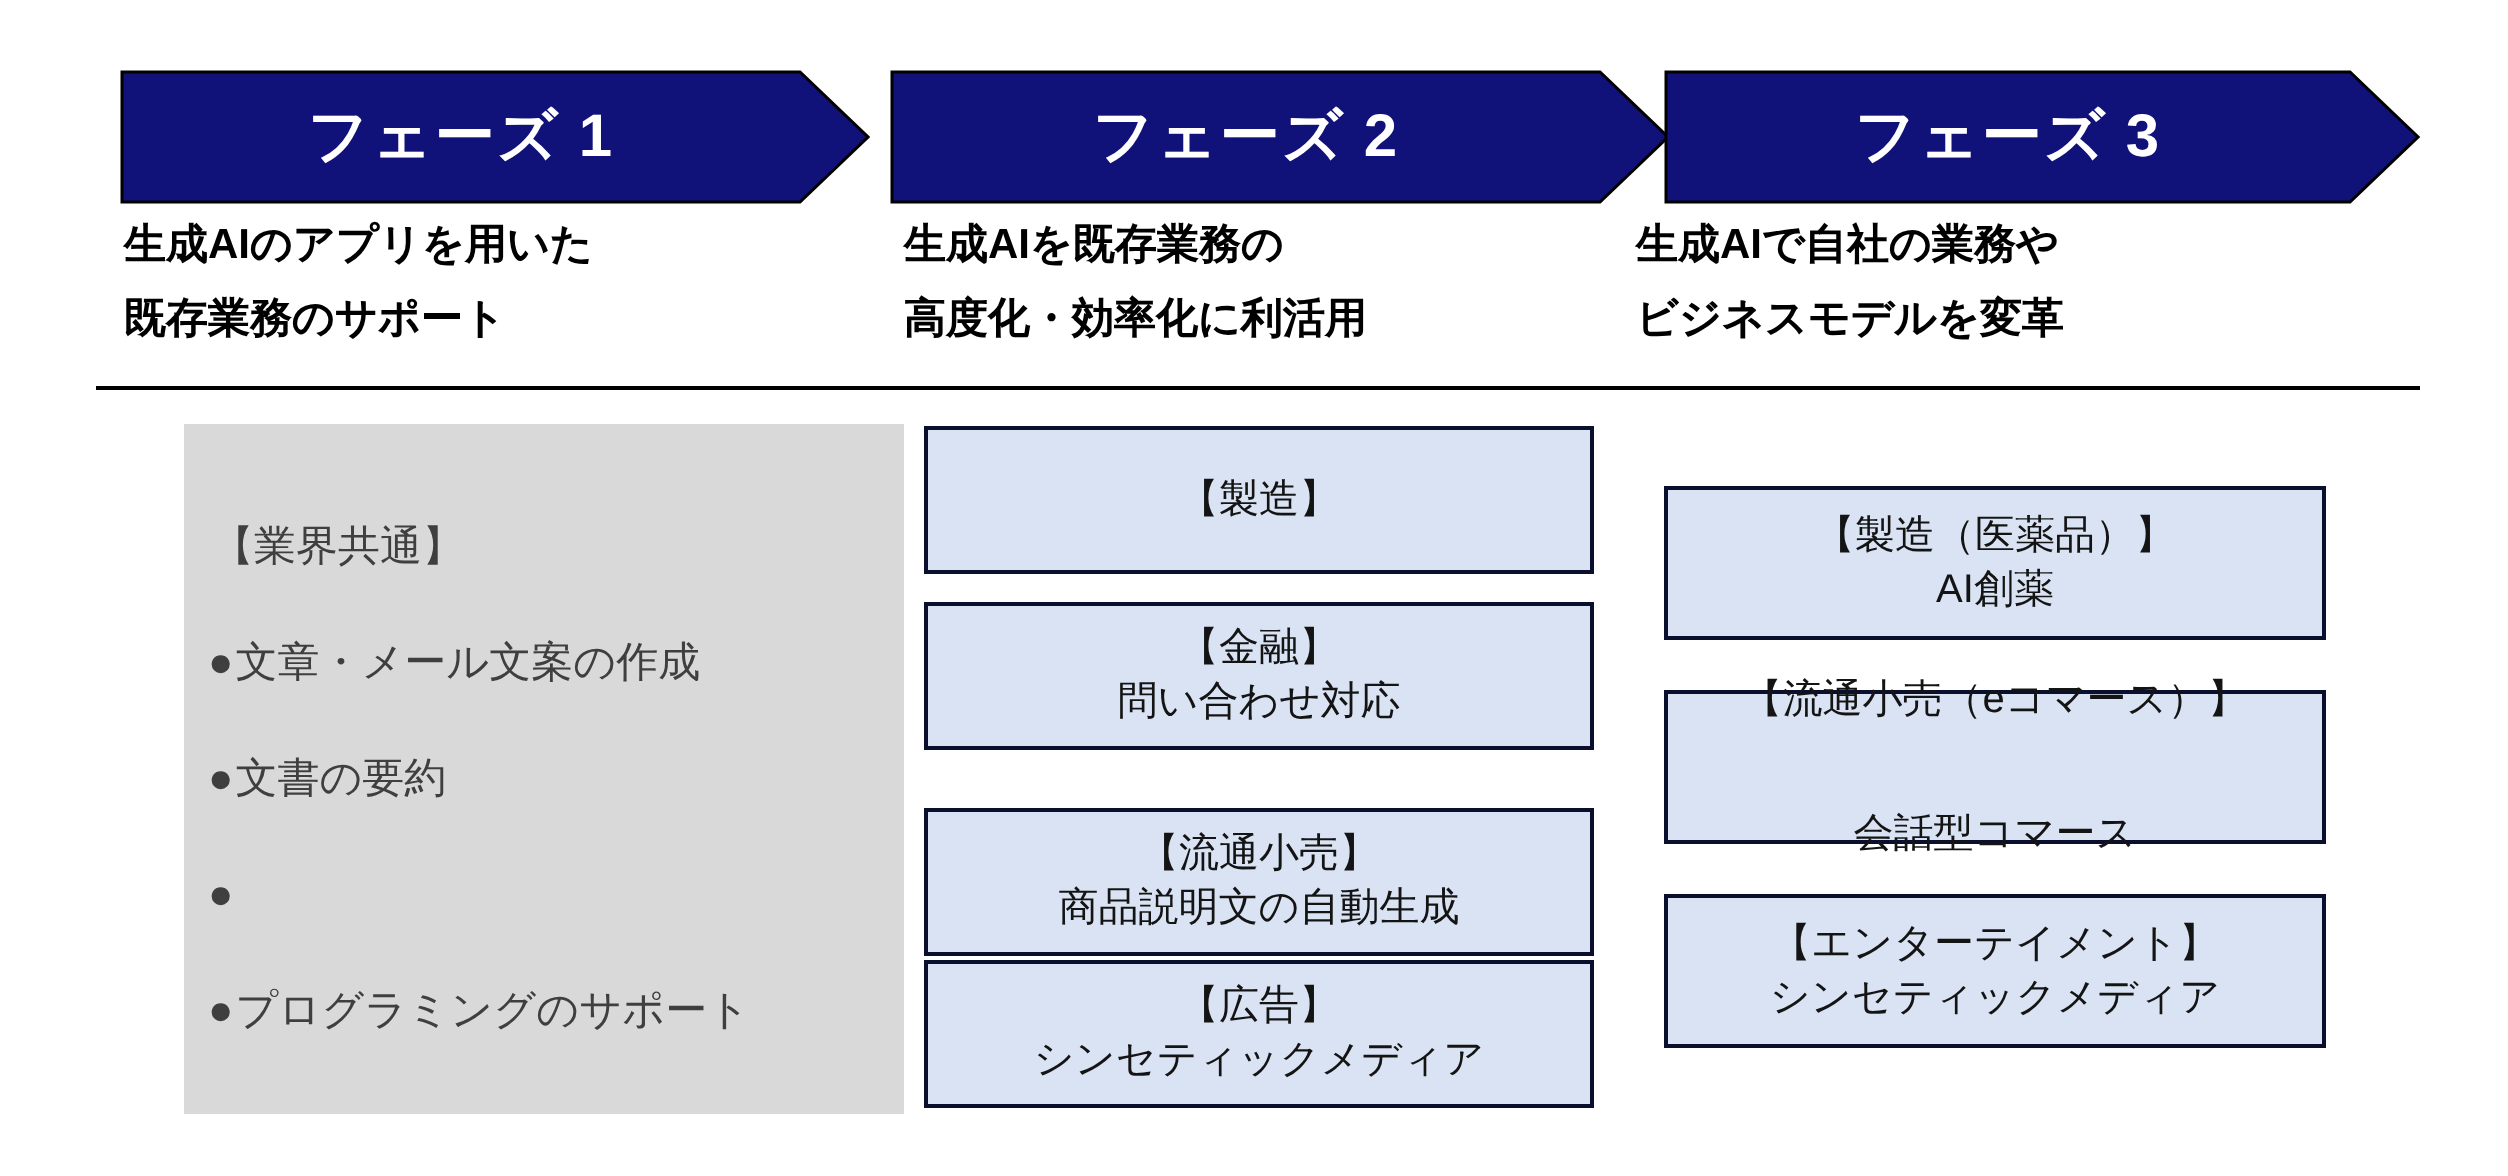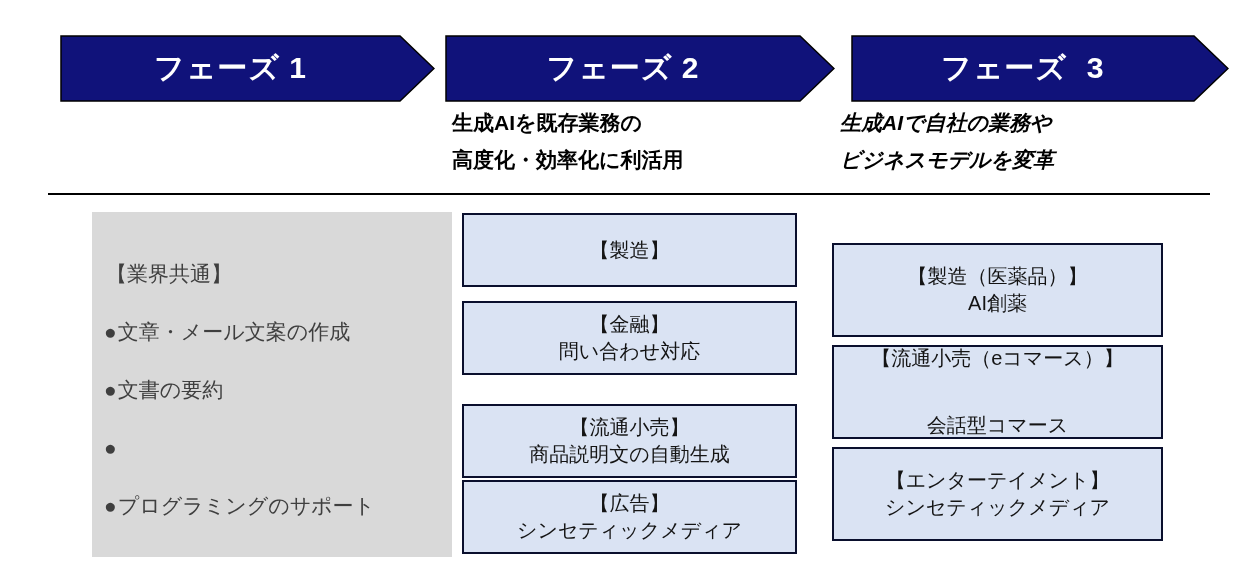--- a/index.html
+++ b/index.html
@@ -20,30 +20,30 @@
     stroke-width: 1.5;
   }
   .arrow-label {
     position: absolute; left: 0; top: 0; bottom: 0; right: 34px;
     display: flex; align-items: center; justify-content: center;
     color: var(--header-text, #ffffff);
     font-size: 30px; font-weight: bold; letter-spacing: 1px;
   }
   .arrow1 { left: 60px;  width: 375px; }
   .arrow2 { left: 445px; width: 390px; }
-  .arrow3 { left: 851px; width: 378px; font-family: Liberation Mono, monospace; }
+  .arrow3 { left: 832px; width: 378px; }
   .subtitle {
     position: absolute; top: 104px;
     white-space: pre-line;
     font-size: 21px; font-weight: bold; line-height: 37px;
     color: var(--body-text, #000000);
   }
   .subtitle1 { left: 62px; }
   .subtitle2 { left: 452px; }
-  .subtitle3 { left: 840px; font-style: italic; }
+  .subtitle3 { left: 818px; }
   .divider {
     position: absolute; left: 48px; top: 193px;
     width: 1162px; height: 0;
     border-top: 2px solid var(--divider, #000000);
   }
   .panel {
     position: absolute; left: 60px; top: 212px;
     width: 360px; height: 345px;
     background: var(--panel-fill, #d9d9d9);
     box-sizing: border-box;
@@ -59,21 +59,21 @@
     background: var(--box-fill, #dae3f3);
     border: 2px solid var(--box-border, #0a0f2d);
     box-sizing: border-box;
     display: flex; flex-direction: column;
     align-items: center; justify-content: center;
     text-align: right;
     color: #141414;
     font-size: 20px; line-height: 27px;
   }
   .col2 { left: 462px; width: 335px; height: 74px; }
-  .col3 { left: 832px; width: 331px; height: 94px; }
+  .col3 { left: 832px; width: 331px; height: 77px; }
   .b2-1 { top: 213px; } .b2-2 { top: 301px; } .b2-3 { top: 404px; } .b2-4 { top: 480px; }
   .b3-1 { top: 243px; } .b3-2 { top: 345px; gap: 40px; } .b3-3 { top: 447px; }
 </style>
 </head>
 <body>
 
 <div class="canvas">
 
   <div class="arrow arrow1">
     <svg width="375" height="67" viewBox="0 0 375 67">
@@ -87,20 +87,22 @@
     </svg>
     <div class="arrow-label">フェーズ 2</div>
   </div>
   <div class="arrow arrow3">
     <svg width="378" height="67" viewBox="0 0 378 67">
       <polygon points="1,1 343,1 377,33.5 343,66 1,66"></polygon>
     </svg>
     <div class="arrow-label">フェーズ 3</div>
   </div>
 
+  <div class="subtitle subtitle1">生成AIのアプリを用いた
+既存業務のサポート</div>
   <div class="subtitle subtitle2">生成AIを既存業務の
 高度化・効率化に利活用</div>
   <div class="subtitle subtitle3">生成AIで自社の業務や
 ビジネスモデルを変革</div>
 
   <div class="divider"></div>
 
   <div class="panel">
     <div class="panel-heading">【業界共通】</div>
     <div class="panel-item">

